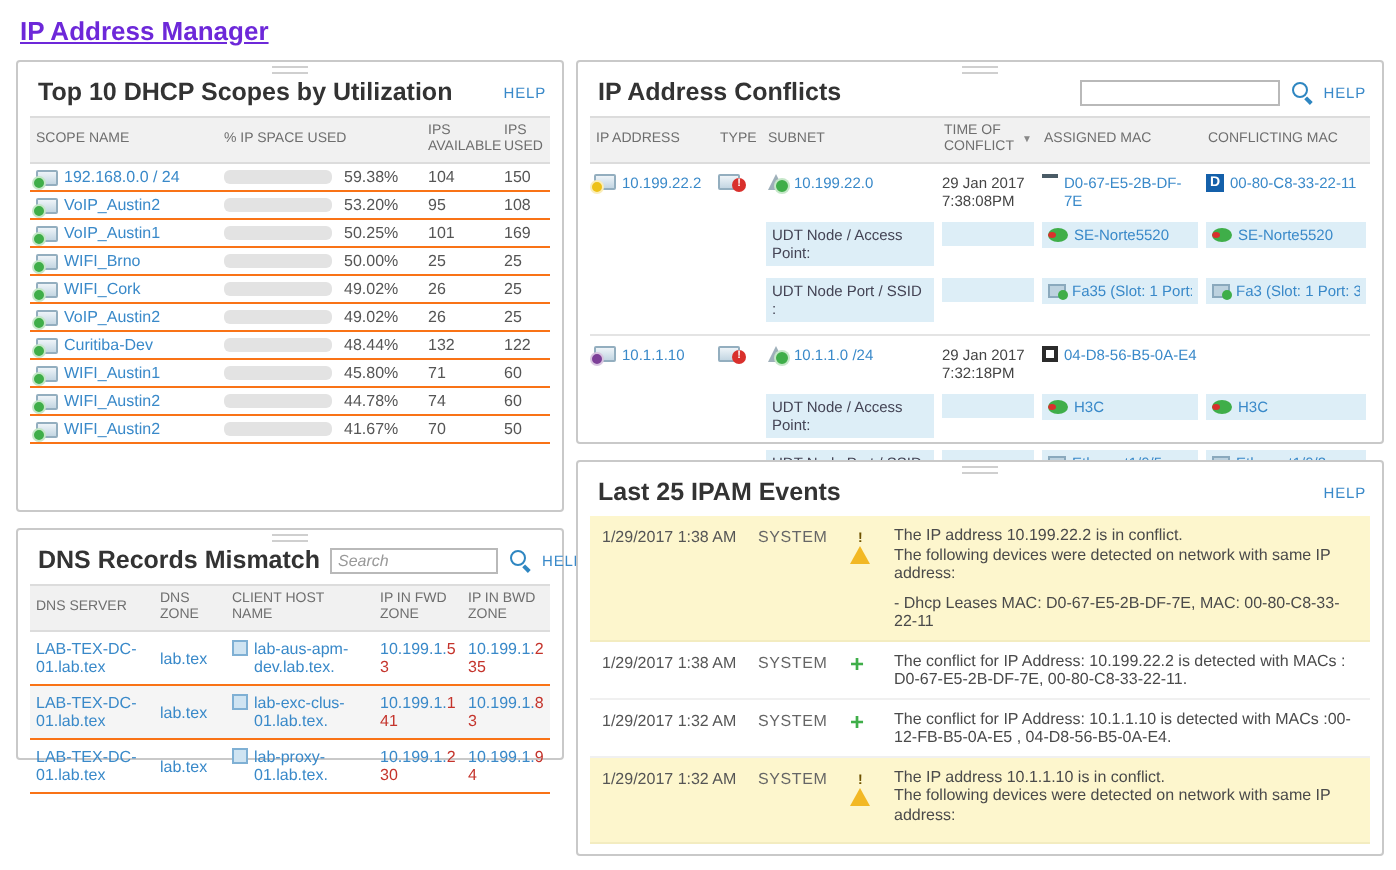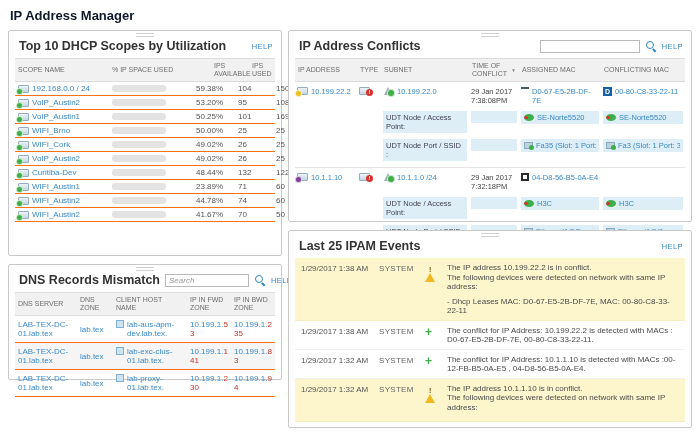--- a/index.html
+++ b/index.html
@@ -1,36 +1,36 @@
 <!DOCTYPE html>
 <html><head>
 <meta charset="utf-8">
 <style>
   * { box-sizing: border-box; margin: 0; padding: 0; }
   body {
     width: 698px; height: 435px; position: relative; overflow: hidden;
     background: #fff; font-family: "Liberation Sans", sans-serif; color: #444;
   }
-  .page-title { position: absolute; left: 10px; top: 8px; font-size: 13px; font-weight: bold; color: #0f172a; }
+  .page-title { position: absolute; left: 10px; top: 8px; font-size: 13px; font-weight: bold; color: #6d28d9; text-decoration: underline; }
 
   .panel { position: absolute; background: #fff; border: 1px solid #c9c9c9; border-radius: 2px; }
   .grip { position: absolute; top: 2px; left: 50%; transform: translateX(-50%); width: 18px; height: 5px; cursor: move;
     background: repeating-linear-gradient(to bottom, #cfcfcf 0 1px, transparent 1px 3px); }
   .panel-head { display: flex; align-items: center; gap: 5px; padding: 8px 8px 5px 10px; }
   .panel-title { font-size: 12.5px; font-weight: bold; color: #333; flex: 1; white-space: nowrap; }
   .help { font-size: 7.5px; color: #3989c9; letter-spacing: .4px; cursor: pointer; text-decoration: none; }
 
   .tbl { margin: 0 6px; }
   .thead { display: grid; background: #f1f1f1; border-top: 1px solid #dcdcdc; border-bottom: 1px solid #dcdcdc;
     color: #6e6e6e; font-size: 7px; text-transform: uppercase; }
   .thead .hc { padding: 3px 3px; display: flex; align-items: center; line-height: 8px; }
   .t-row { display: grid; align-items: center; border-bottom: 1px solid #f97316; font-size: 8px; }
   .cell { padding: 2px 3px; display: flex; align-items: center; gap: 3px; min-width: 0; }
   a.lnk { color: #3989c9; text-decoration: none; cursor: pointer; overflow-wrap: anywhere; }
-  .num { color: #555; margin-left: 24px; }
+  .num { color: #555; }
   .red { color: #c4332b; }
 
   
   .dhcp-grid  { grid-template-columns: 94px 60px 42px 38px 26px; }
   .dhcp-hgrid { grid-template-columns: 94px 102px 38px 26px; }
   .dns-grid   { grid-template-columns: 62px 36px 74px 44px 44px; }
   .conf-grid  { grid-template-columns: 62px 24px 88px 50px 82px 84px; }
   .ev-grid    { grid-template-columns: 80px 48px 18px 1fr; }
 
   
@@ -216,21 +216,21 @@
         <div class="t-row dhcp-grid">
           <div class="cell">
             <span class="card">
               <span class="dot dot-green"></span>
             </span>
             <a class="lnk">WIFI_Austin1</a>
           </div>
           <div class="cell">
             <span class="bar-track"><span class="bar-fill" style="width: 45.8%;"></span></span>
           </div>
-          <div class="cell num">23.89%</div>
+          <div class="cell num">45.80%</div>
           <div class="cell num">71</div>
           <div class="cell num">60</div>
         </div>
         <div class="t-row dhcp-grid">
           <div class="cell">
             <span class="card">
               <span class="dot dot-green"></span>
             </span>
             <a class="lnk">WIFI_Austin2</a>
           </div>

